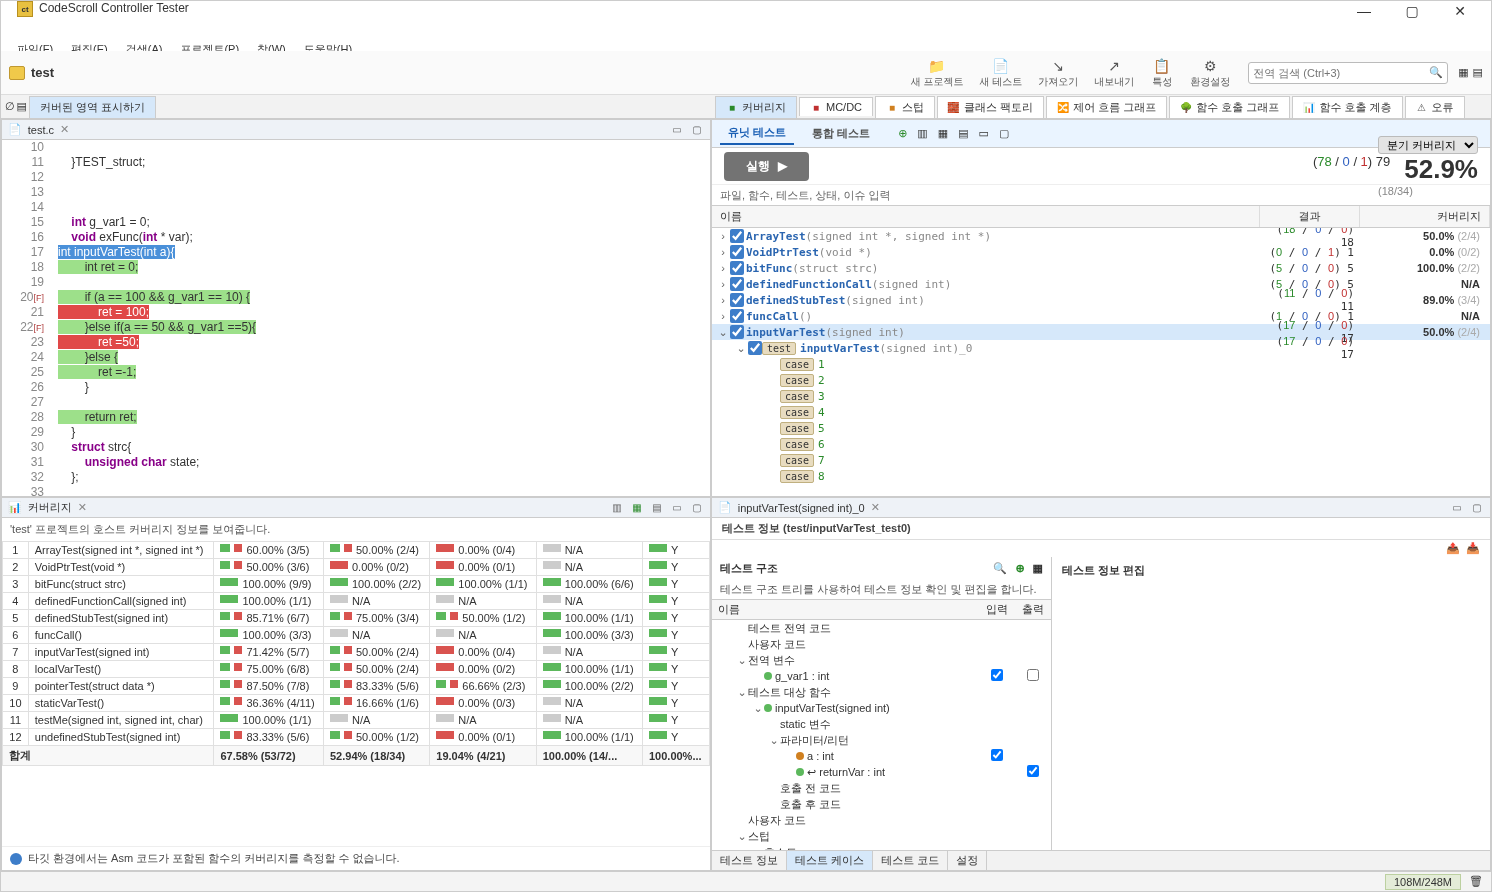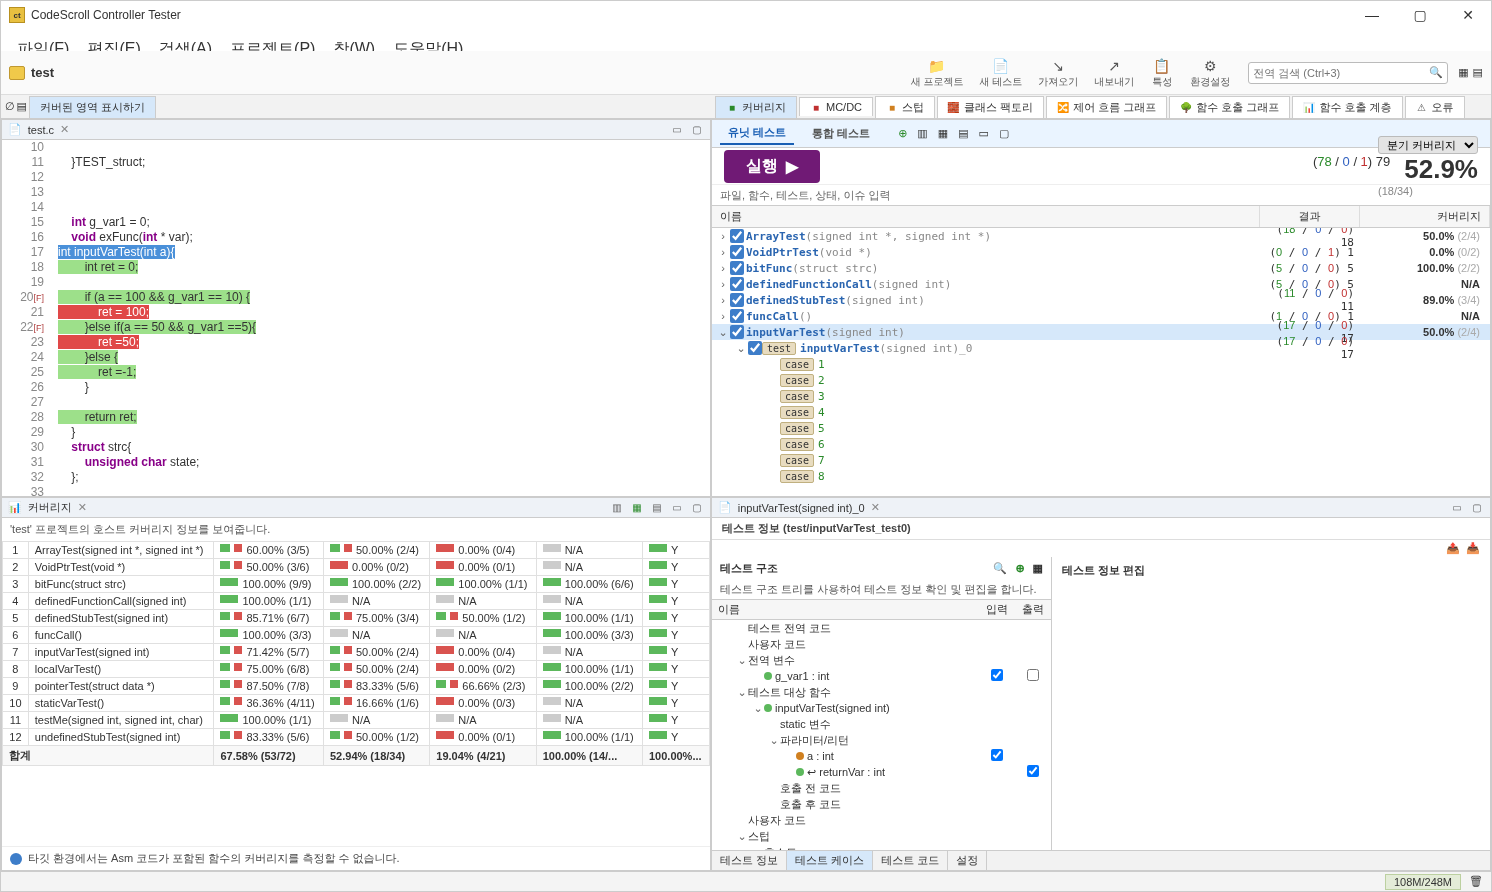--- a/index.html
+++ b/index.html
@@ -1,24 +1,24 @@
 <!DOCTYPE html>
 <html><head>
 <meta charset="utf-8">
 <style>
 * { box-sizing: border-box; margin: 0; padding: 0; font-family: "Segoe UI", Tahoma, sans-serif; }
 body { background: #fff; font-size: 11px; color: #333; overflow: hidden; }
 .window { width: 1492px; height: 892px; display: flex; flex-direction: column; border: 1px solid #ccc; }
-.titlebar { height: 28px; display: flex; align-items: center; padding: 0 8px; background: #fff; }
+.titlebar { height: 28px; display: flex; padding: 0 16px; background: #fff; }
 .titlebar .icon { width: 16px; height: 16px; background: #e8c040; border: 1px solid #b89020; margin-right: 6px; font-size: 8px; display:flex;align-items:center;justify-content:center;color:#333;font-weight:bold; }
 .titlebar .title { flex: 1; font-size: 12px; }
 .winbtns { display: flex; gap: 18px; }
 .winbtn { width: 30px; height: 20px; display: flex; align-items: center; justify-content: center; cursor: pointer; font-size: 14px; }
 .menubar { height: 22px; display: flex; align-items: center; padding: 0 8px; gap: 2px; background: #fff; }
-.menuitem { padding: 2px 8px; cursor: pointer; font-size: 16px; margin-top: 18px; }
+.menuitem { padding: 2px 8px; cursor: pointer; font-size: 11px; margin-top: 18px; }
 .toolbar-row { height: 44px; display: flex; align-items: center; border-bottom: 1px solid #ddd; padding: 0 8px; background: #fafafa; }
 .left-label { display: flex; align-items: center; gap: 6px; }
 .folder-icon { width: 16px; height: 14px; background: #f0c94a; border: 1px solid #c09830; border-radius: 2px; }
 .proj-name { font-weight: bold; font-size: 13px; }
 .toolbar-right { margin-left: auto; display: flex; align-items: end; gap: 4px; }
 .tbtn { display: flex; flex-direction: column; align-items: center; padding: 2px 6px; cursor: pointer; font-size: 10px; color: #555; }
 .tbtn .ic { width: 24px; height: 18px; display:flex;align-items:center;justify-content:center; font-size:14px; }
 .search-box { width: 200px; height: 22px; border: 1px solid #bbb; background: #fff; display: flex; align-items: center; padding: 0 4px; border-radius:3px; }
 .search-box input { border: none; outline: none; flex: 1; font-size: 11px; color: #888; }
 .tab-strip { height: 24px; display: flex; align-items: center; border-bottom: 1px solid #ccc; background: #f2f2f2; padding: 0 4px; gap: 2px; }
@@ -37,21 +37,21 @@
 .code { flex: 1; padding-left: 6px; white-space: pre; }
 .code div { height: 15px; line-height: 15px; }
 .hl-def { background: #4a90d9; color: #fff; display:inline; }
 .hl-grn { background: #9de08a; display:inline; }
 .hl-red { background: #e04848; color:#fff; display:inline; }
 .kw { color: #880088; font-weight: bold; }
 .unit-head { height: 28px; display: flex; align-items: center; padding: 0 8px; background: #eaf4ff; border-bottom: 1px solid #ccc; gap: 10px; }
 .unit-head .utab { font-weight: bold; color: #555; padding: 3px 8px; cursor:pointer; }
 .unit-head .utab.active { color: #1a5fb4; border-bottom: 2px solid #1a5fb4; }
 .run-row { height: 36px; display: flex; align-items: center; padding: 0 12px; gap: 10px; }
-.run-btn { background: #701a75; color: #fff; padding: 6px 22px; border-radius: 4px; font-weight: bold; font-size: 16px; display:flex;align-items:center;gap:8px; cursor:pointer; }
+.run-btn { background: #737373; color: #fff; padding: 6px 22px; border-radius: 4px; font-weight: bold; font-size: 12px; display:flex;align-items:center;gap:8px; cursor:pointer; }
 .cov-summary { margin-left: auto; text-align: right; }
 .cov-big { font-size: 26px; font-weight: bold; }
 .cov-nums { font-size: 13px; }
 .cov-nums .g{color:#2a8a2a;} .cov-nums .b{color:#3060c0;} .cov-nums .r{color:#c03030;}
 .filter-row { height: 22px; display:flex; align-items:center; padding: 0 8px; color:#666; border-top:1px solid #eee;border-bottom:1px solid #ccc; }
 .tree-head { height: 22px; display: flex; align-items: center; border-bottom: 1px solid #ccc; background: #f6f6f6; font-size: 11px; }
 .tree-head > div { border-right: 1px solid #ddd; padding: 3px 8px; }
 .col-name { flex: 1; }
 .col-res { width: 100px; text-align: center; }
 .col-cov { width: 130px; text-align: right; }

